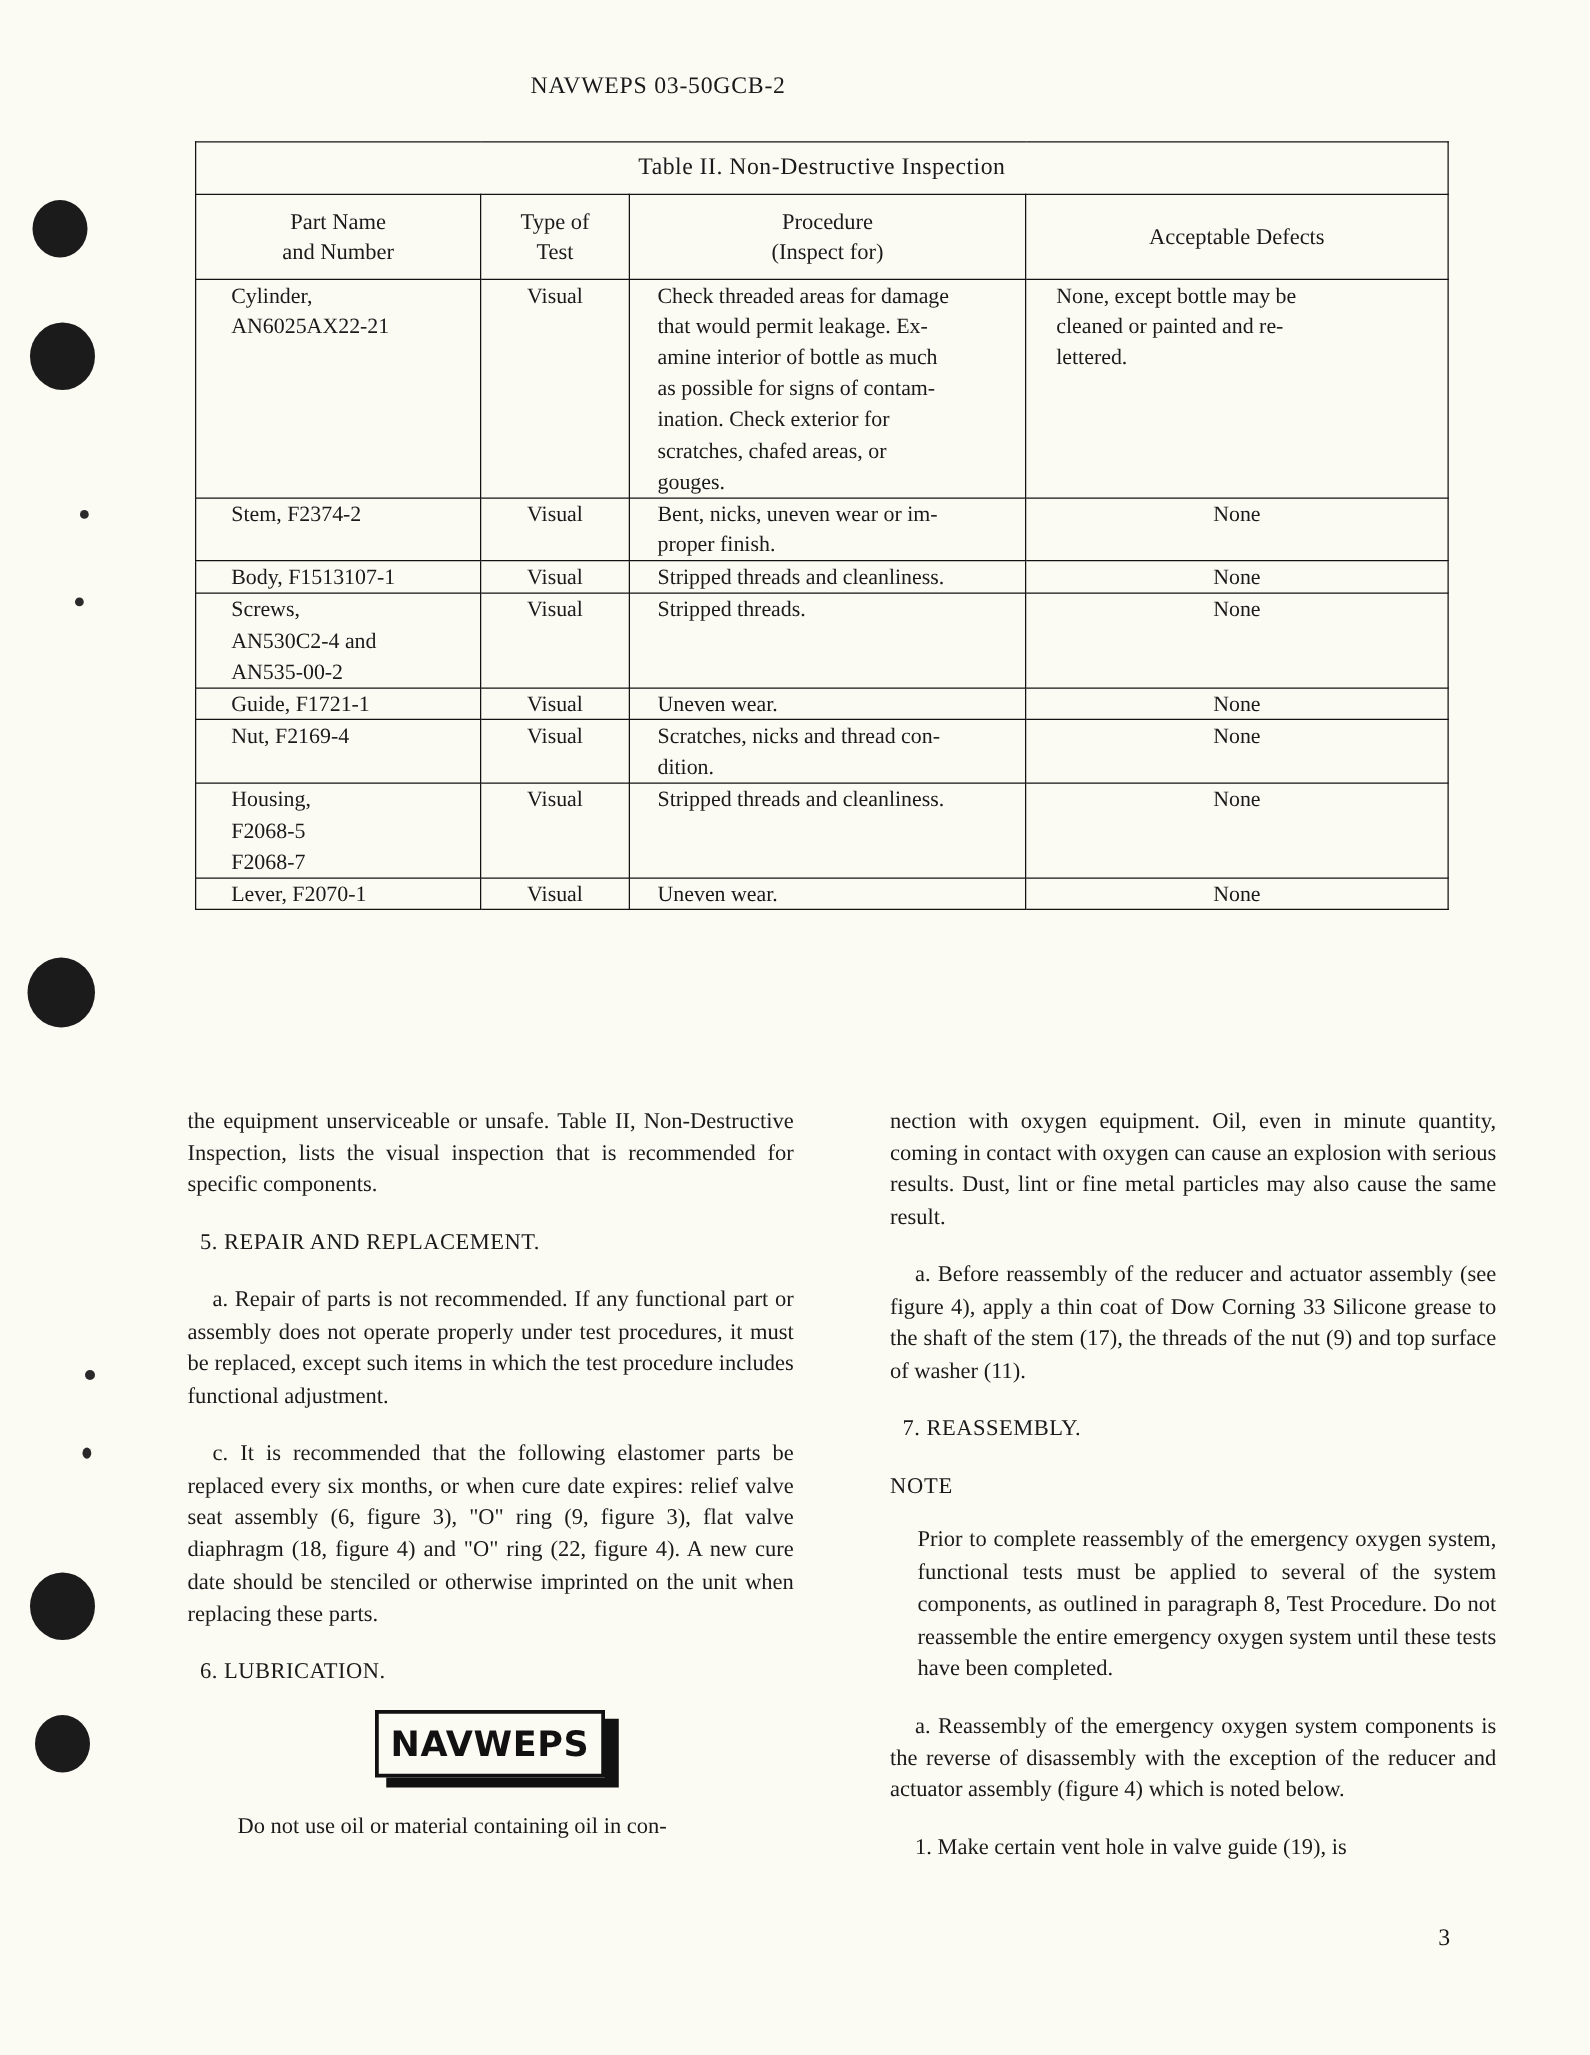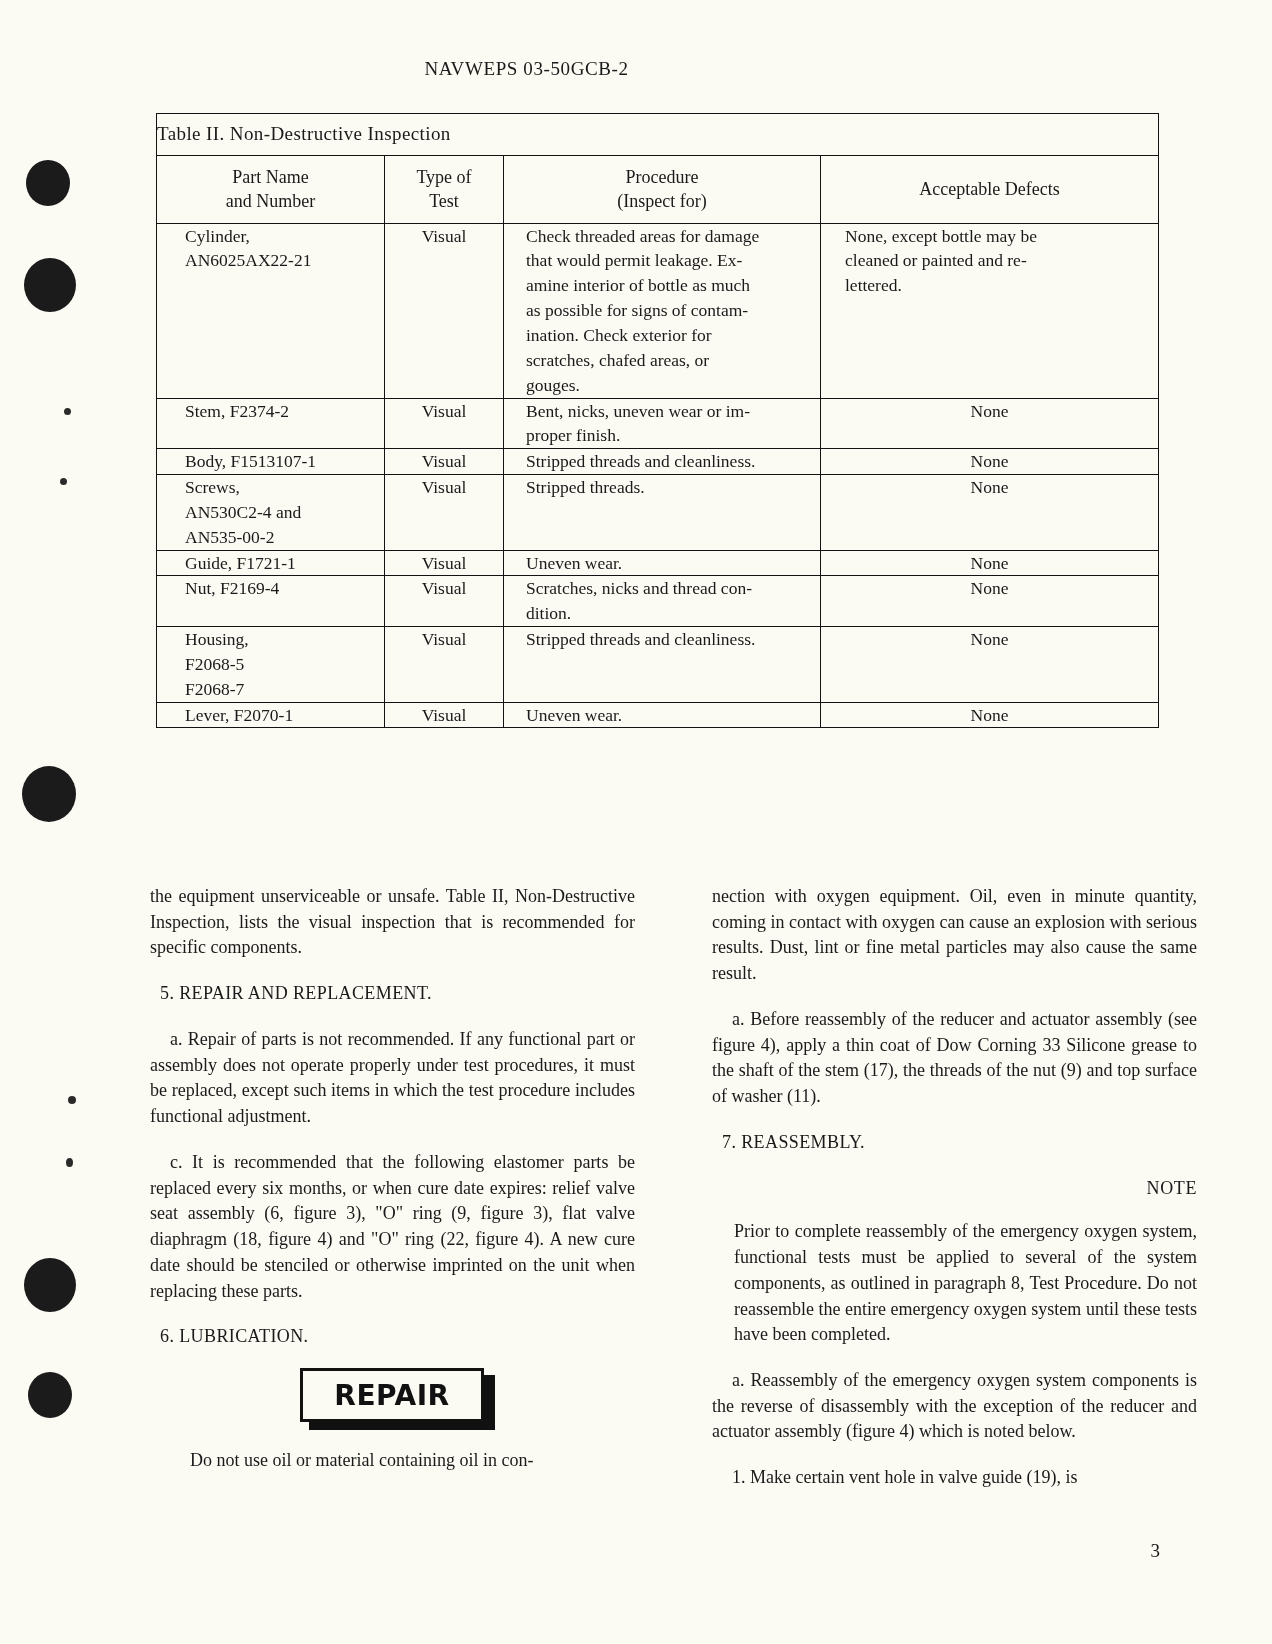--- a/index.html
+++ b/index.html
@@ -53,20 +53,21 @@
     table-layout: fixed;
     font-size: 17.5px;
   }
   table.nd td, table.nd th {
     border: 1.6px solid #131313;
     padding: 0;
     vertical-align: top;
     font-weight: normal;
   }
   .tbl-caption {
+    text-align: center;
     font-size: 19px;
     padding: 9px 0 10px 0 !important;
     letter-spacing: 0.4px;
   }
   .col-head {
     text-align: center;
     padding: 9px 4px 9px 4px !important;
     line-height: 1.35;
     font-size: 18px;
     vertical-align: middle !important;
@@ -104,21 +105,21 @@
     text-justify: inter-word;
   }
   p.body.indent { text-indent: 20px; }
   p.head {
     margin: 0 0 20px 0;
     text-indent: 10px;
     letter-spacing: 0.4px;
   }
   p.note-label {
     margin: 0 0 18px 0;
-    text-align: right;
+    text-align: left;
     letter-spacing: 0.6px;
   }
   p.note-body {
     margin: 0 0 20px 0;
     padding-left: 22px;
     text-align: justify;
   }
   p.tight { margin-bottom: 0; }
 
   
@@ -296,21 +297,21 @@
       <p class="note-body">Prior to complete reassembly of the emergency oxygen system, functional tests must be applied to several of the system components, as outlined in paragraph 8, Test Procedure.  Do not reassemble the entire emergency oxygen system until these tests have been completed.</p>
       <p class="body indent">a.  Reassembly of the emergency oxygen system components is the reverse of disassembly with the exception of the reducer and actuator assembly (figure 4) which is noted below.</p>
       <p class="body indent tight">1.  Make certain vent hole in valve guide (19), is</p>
     </div>
 
   </div>
 
   <div class="warning-holder">
     <div class="warning-shadow"></div>
     <div class="warning-box">
-      <span>REPAIR</span>
+      <span>NAVWEPS</span>
     </div>
   </div>
 
   <div class="warning-caption">Do not use oil or material containing oil in con-</div>
 
   <div class="page-number">3</div>
 
 </div>
 
 </body></html>

